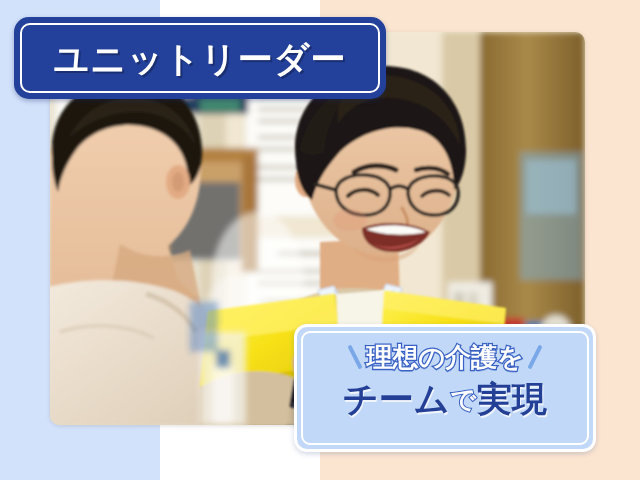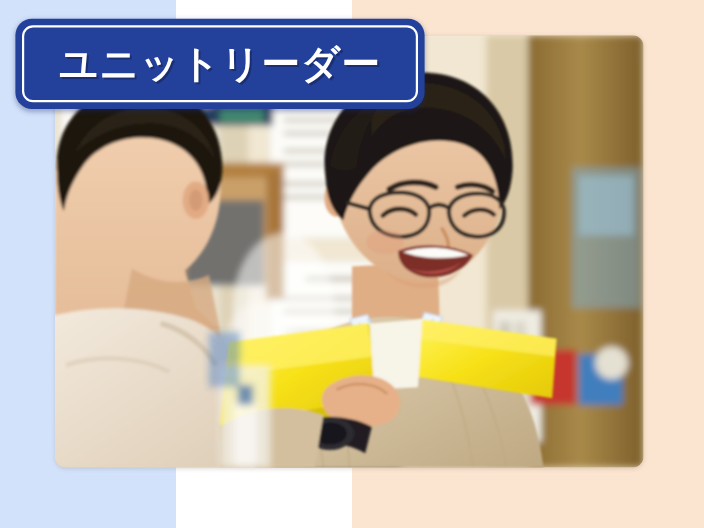--- a/index.html
+++ b/index.html
@@ -327,14 +327,24 @@
         <rect x="166" y="318" width="14" height="18" fill="#2c63b8" opacity="0.75"></rect>
         <rect x="140" y="270" width="28" height="50" fill="#2f6fc4" opacity="0.45"></rect>
       </g>
     </svg>
   </div>
 
   <div id="badge">
     <span id="badge-text">ユニットリーダー</span>
   </div>
 
+  <div id="caption">
+    <div id="cap-line1">
+      <span class="slash l"></span>
+      <span id="cap-line1-text">理想の介護を</span>
+      <span class="slash r"></span>
+    </div>
+    <div id="cap-line2">
+      <span class="kw">チーム</span><span class="particle">で</span><span class="kw">実現</span>
+    </div>
+  </div>
 
 </div>
 
 </body></html>

